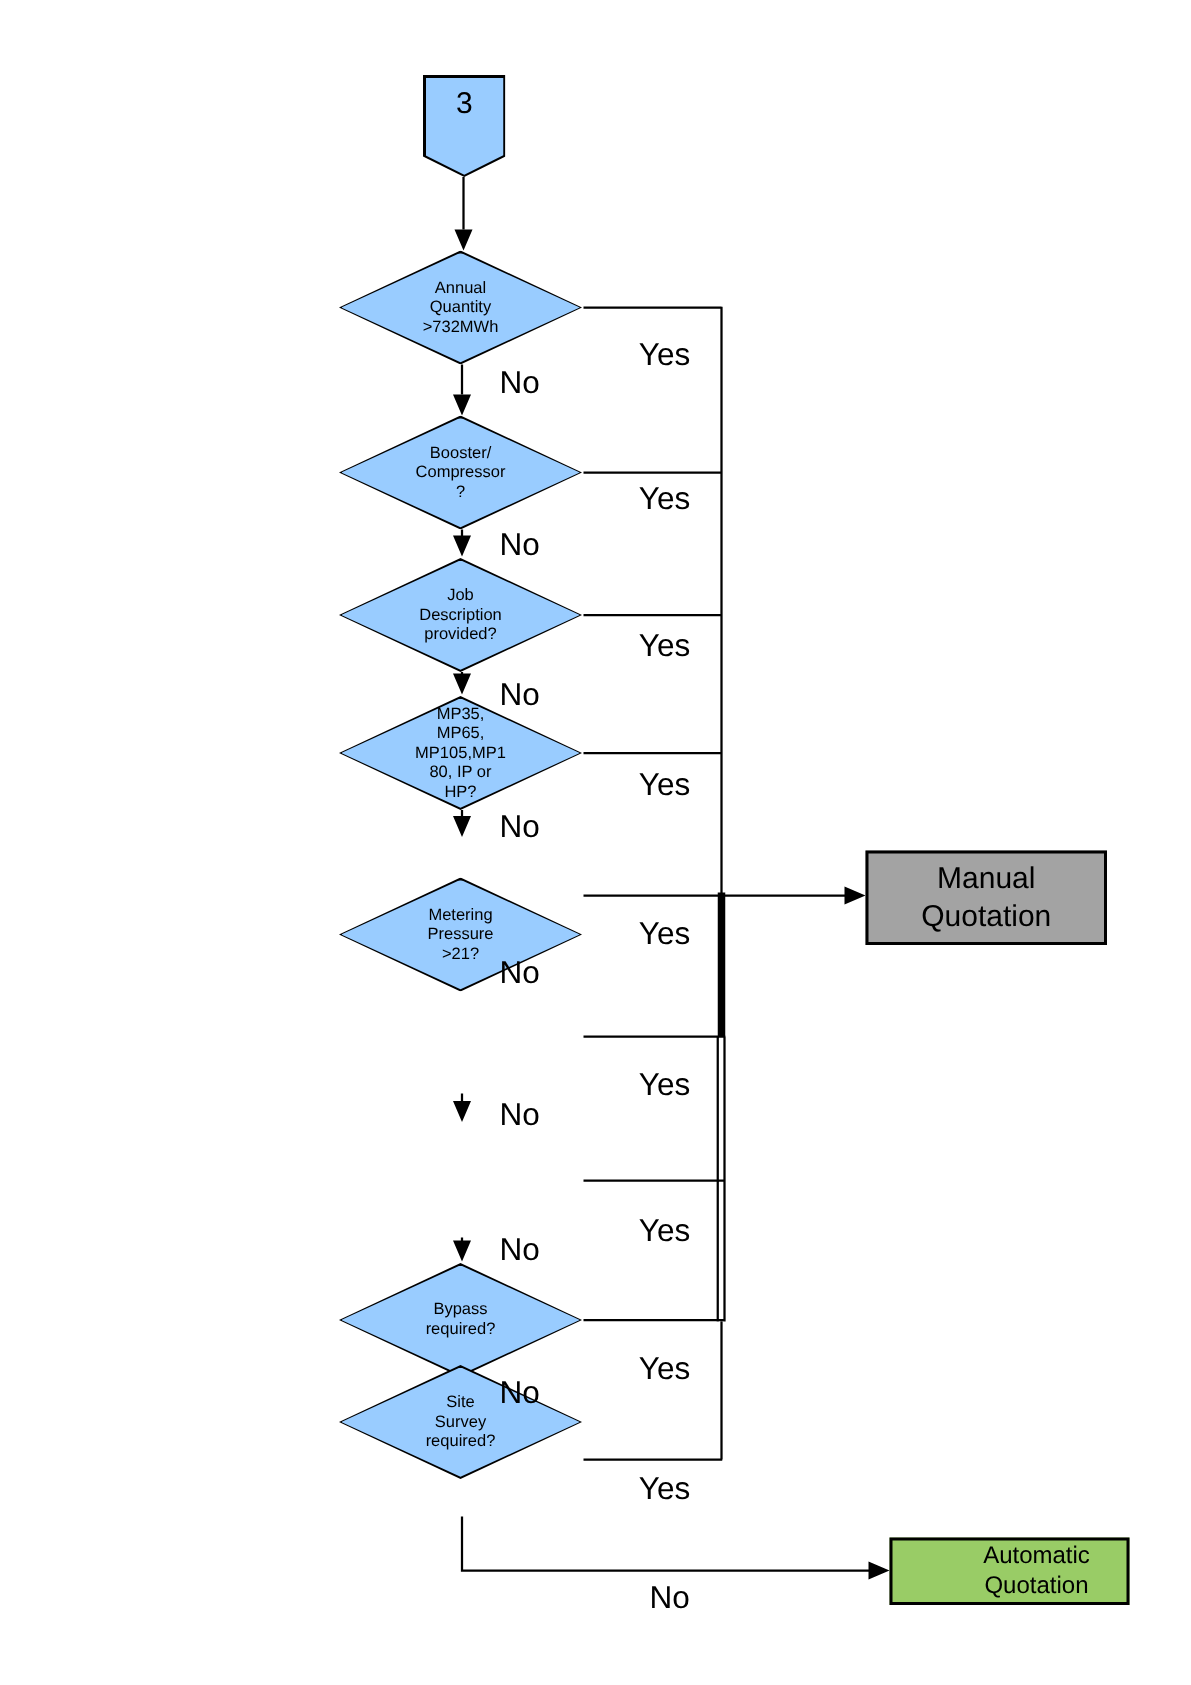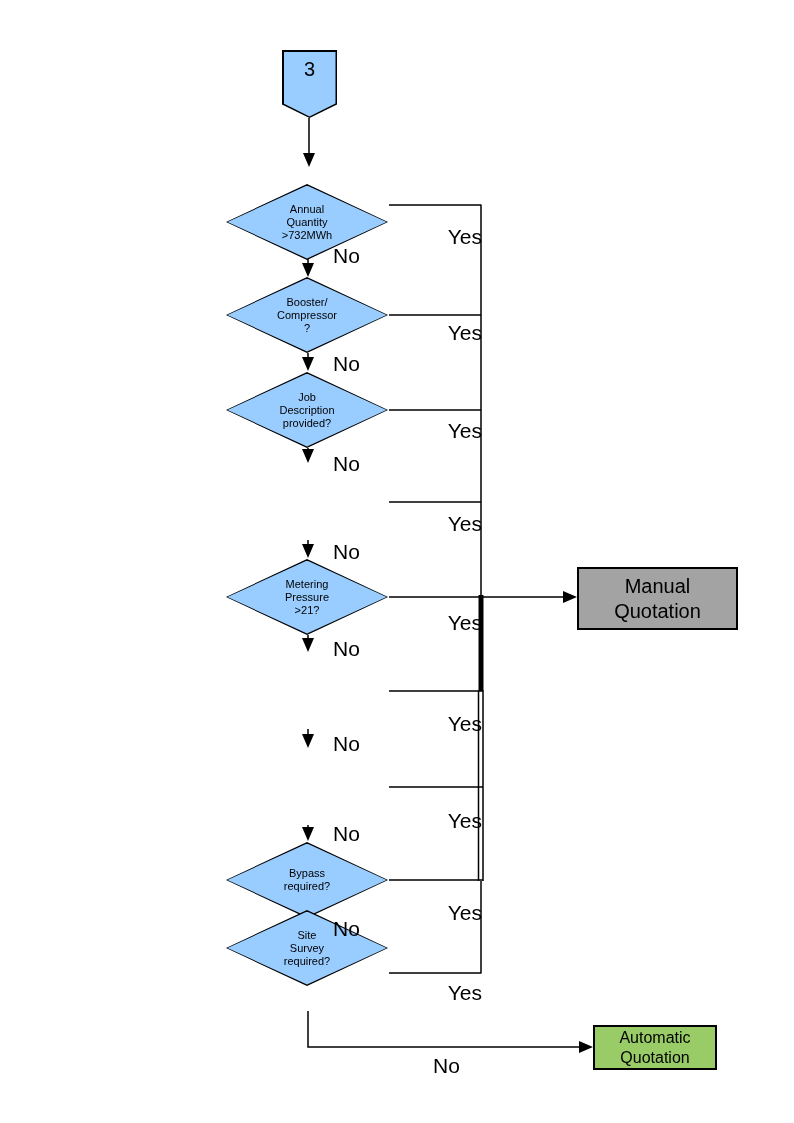--- a/index.html
+++ b/index.html
@@ -18,30 +18,30 @@
   .diamond{position:absolute;left:226px;width:162px;height:76px;}
   .d-shape{position:absolute;clip-path:polygon(50% 0,100% 50%,50% 100%,0 50%);}
   .d-border{inset:0;background:#000;}
   .d-fill{inset:1.5px;background:#99ccff;}
   .d-text{position:absolute;inset:2px;display:flex;align-items:center;justify-content:center;
           text-align:center;font-size:11px;line-height:13px;white-space:pre-line;}
   .qmax .d-text{text-align:left;}
 
   
   .edge{position:absolute;font-size:21px;line-height:26px;white-space:nowrap;}
-  .yes{left:404px;width:78px;text-align:right;}
+  .yes{left:404px;width:78px;text-align:center;}
   .no{left:333px;}
 
   
   .box{position:absolute;display:flex;align-items:center;justify-content:center;
        text-align:center;white-space:pre-line;border:2px solid #000;}
   .manual{left:577px;top:567px;width:157px;height:59px;background:#a3a3a3;
           font-size:20px;line-height:25px;}
   .automatic{left:593px;top:1025px;width:120px;height:41px;background:#99cc66;
-          font-size:16px;line-height:20px;}
+          font-size:16px;line-height:20px;padding-left:36px;}
 </style>
 </head>
 <body>
 
 <div class="canvas">
 
   <svg class="wires" width="794" height="1123" viewBox="0 0 794 1123" aria-hidden="true">
 
     <path d="M309 118 V153
              M308 243 V263 M308 353 V358 M308 448 V450 M308 540 V545
@@ -68,42 +68,51 @@
              M563 591 V603 L577 597 Z
              M579 1041 V1053 L593 1047 Z"></path>
   </svg>
 
   <div class="pent">
     <div class="p-shape p-border"></div>
     <div class="p-shape p-fill"></div>
     <span class="p-text">3</span>
   </div>
 
-  <div class="diamond" style="top:184px">
+  <div class="diamond" style="top:167px">
     <div class="d-shape d-border"></div>
     <div class="d-shape d-fill"></div>
     <div class="d-text">Annual
 Quantity
 &gt;732MWh</div>
   </div>
   <div class="diamond" style="top:372px">
     <div class="d-shape d-border"></div>
     <div class="d-shape d-fill"></div>
     <div class="d-text">Job
 Description
 provided?</div>
   </div>
   <div class="diamond" style="top:277px">
     <div class="d-shape d-border"></div>
     <div class="d-shape d-fill"></div>
     <div class="d-text">Booster/
 Compressor
 ?</div>
   </div>
-  <div class="diamond" style="top:559px">
+  <div class="diamond" style="top:464px">
+    <div class="d-shape d-border"></div>
+    <div class="d-shape d-fill"></div>
+    <div class="d-text">MP35,
+MP65,
+MP105,MP1
+80, IP or
+HP?</div>
+  </div>
+  <div class="diamond" style="top:585px">
     <div class="d-shape d-border"></div>
     <div class="d-shape d-fill"></div>
     <div class="d-text">Metering
 Pressure
 &gt;21?</div>
   </div>
   <div class="diamond" style="top:842px">
     <div class="d-shape d-border"></div>
     <div class="d-shape d-fill"></div>
     <div class="d-text">Bypass

